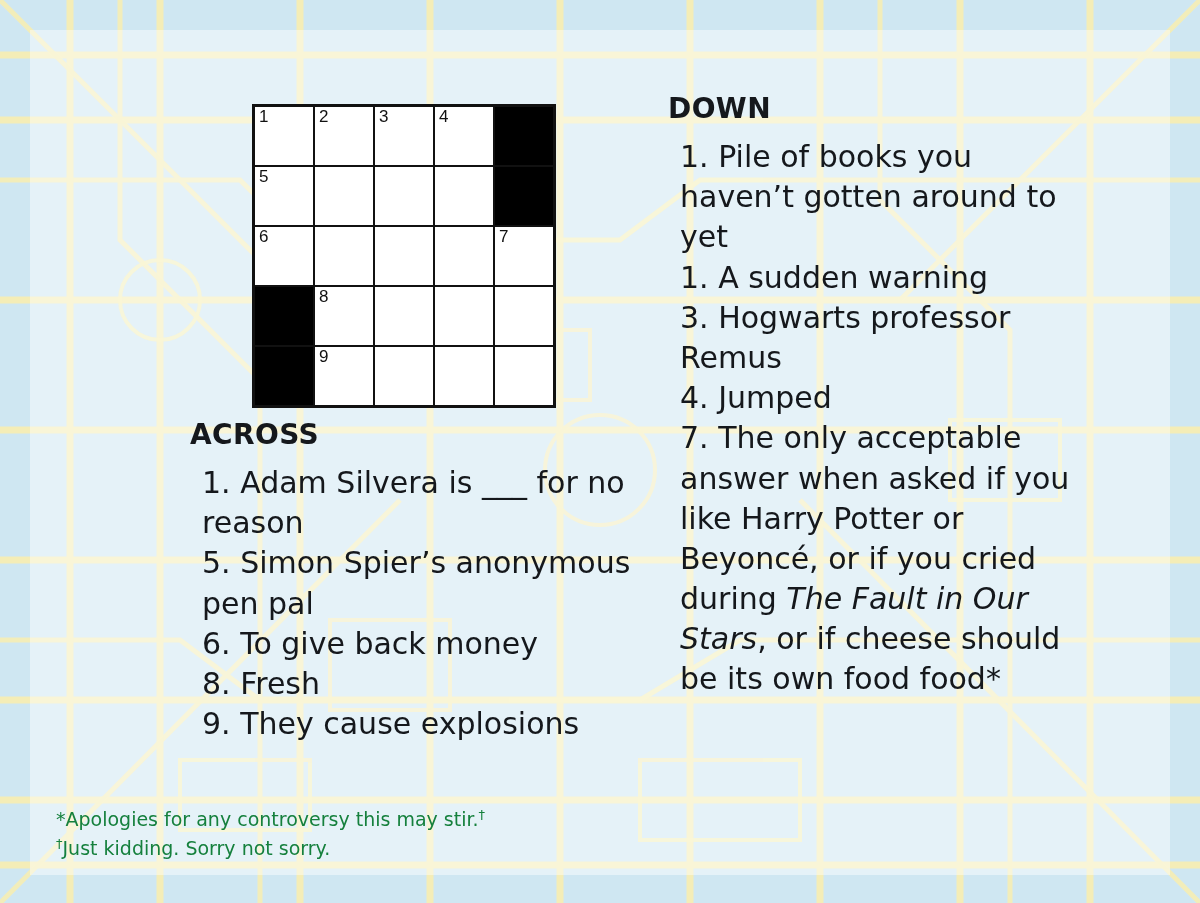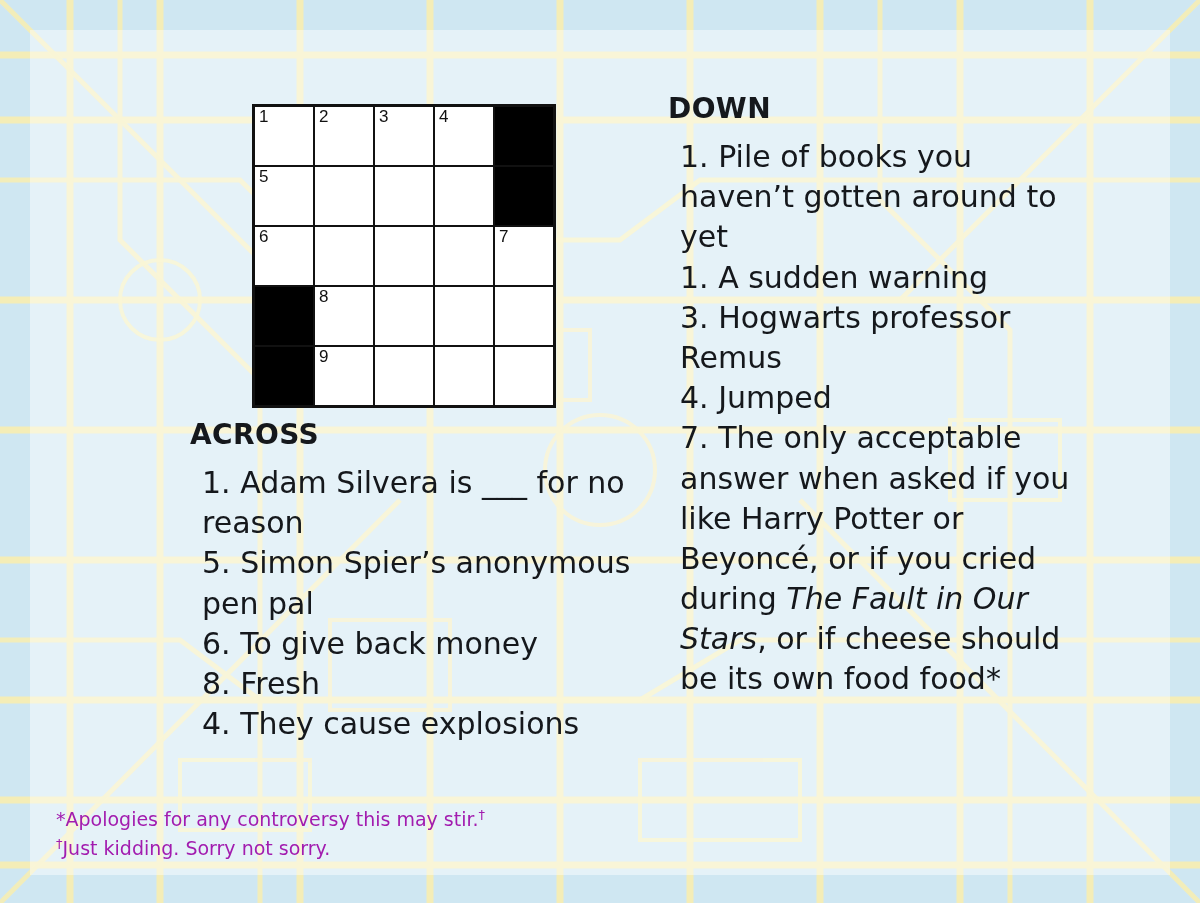--- a/index.html
+++ b/index.html
@@ -116,21 +116,21 @@
   }
   .clue-list li i { font-style: italic; }
 
   
   .footnotes {
     position: absolute;
     left: 56px;
     top: 805px;
     width: 640px;
     font-family: "DejaVu Sans", sans-serif;
-    color: #a21caf;
+    color: #15803d;
   }
   .footnotes div {
     font-size: 19px;
     line-height: 1.5;
   }
   .footnotes sup { font-size: 13px; }
 </style>
 </head>
 <body>
 
@@ -244,21 +244,21 @@
       </table>
     </div>
 
     <div class="clues col-across">
       <h2>ACROSS</h2>
       <ul class="clue-list">
         <li>1. Adam Silvera is ___ for no reason</li>
         <li>5. Simon Spier’s anonymous pen pal</li>
         <li>6. To give back money</li>
         <li>8. Fresh</li>
-        <li>4. They cause explosions</li>
+        <li>9. They cause explosions</li>
       </ul>
     </div>
 
     <div class="clues col-down">
       <h2>DOWN</h2>
       <ul class="clue-list">
         <li>1. Pile of books you haven’t gotten around to yet</li>
         <li>1. A sudden warning</li>
         <li>3. Hogwarts professor Remus</li>
         <li>4. Jumped</li>

